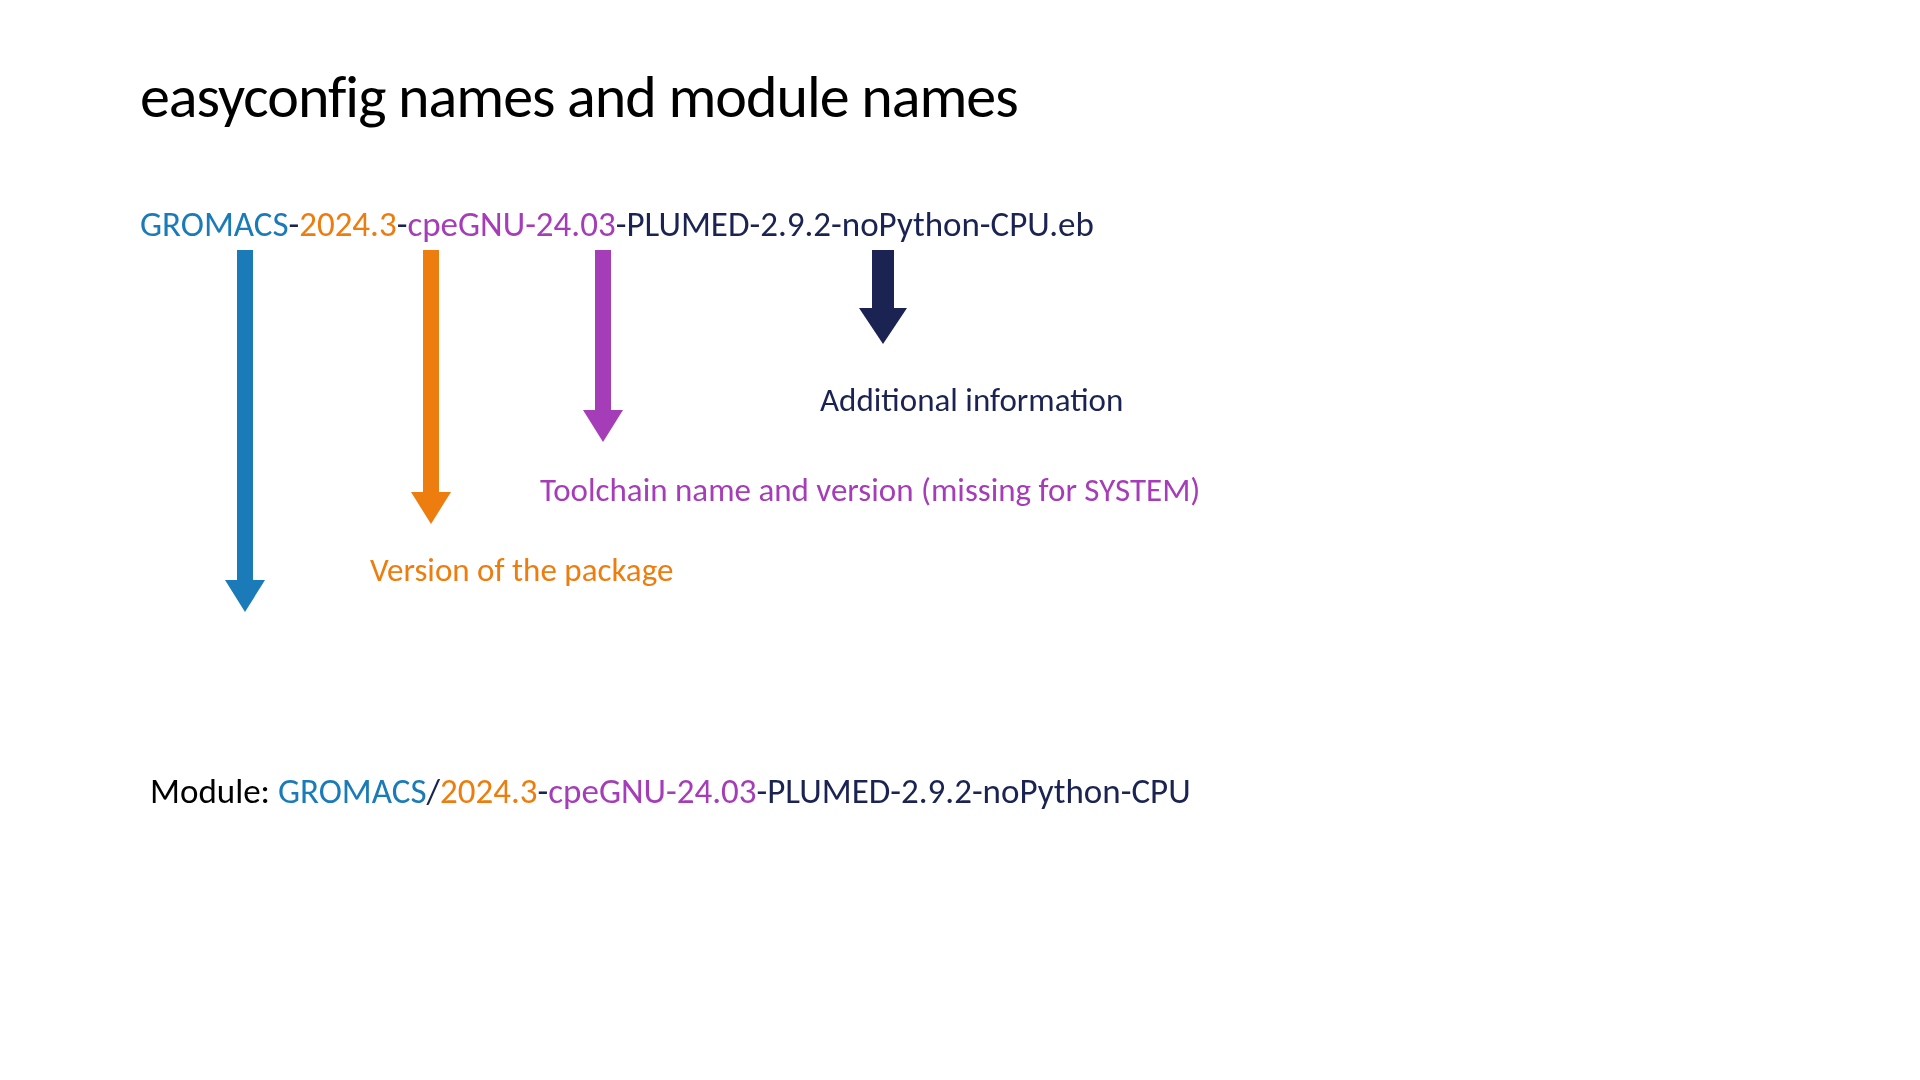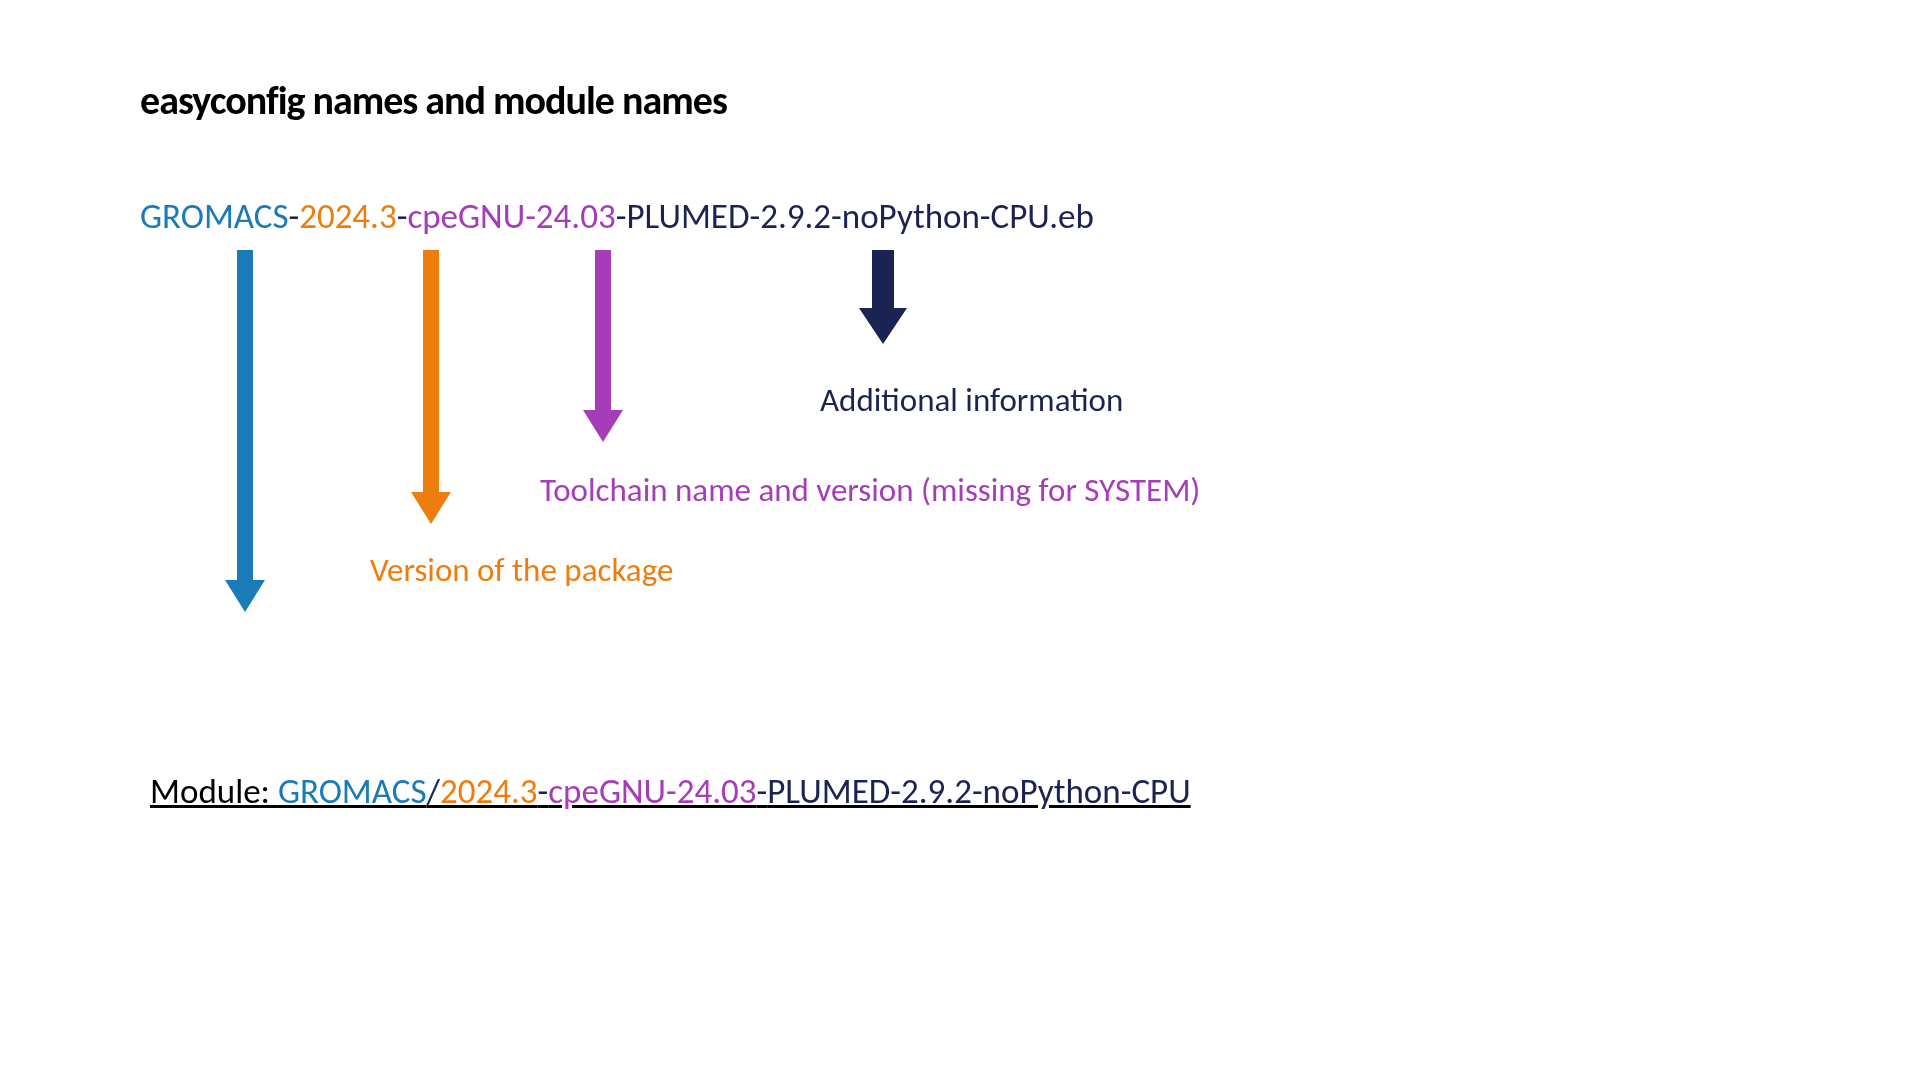--- a/index.html
+++ b/index.html
@@ -13,26 +13,25 @@
       background: #ffffff;
       font-family: 'Segoe UI', 'Calibri', sans-serif;
       position: relative;
       overflow: hidden;
     }
     .slide {
       padding: 60px 140px;
       position: relative;
     }
     .title {
-      font-size: 40px;
-      font-weight: 700;
+      font-size: 60px;
+      font-weight: 400;
       color: #000000;
       margin-bottom: 70px;
       letter-spacing: -1px;
-      margin-top: 16px;
     }
     .filename-line {
       font-size: 35px;
       font-weight: 400;
       margin-bottom: 26px;
       position: relative;
     }
     .c-blue { color: #1a7bb8; }
     .c-orange { color: #ed7d0e; }
     .c-purple { color: #a63db8; }
@@ -95,16 +94,16 @@
 
   <div class="arrow-container" style="left: 875px; top: 250px;">
     <div class="arrow-stem" style="height: 58px; background: #1a2352; width: 22px; margin-left:-3px;"></div>
     <div class="arrow-head" style="border-top: 36px solid #1a2352; border-left-width: 24px; border-right-width: 24px; margin-left: -16px;"></div>
   </div>
 
   <div class="label c-navy" style="left: 820px; top: 380px; text-align: right;">Additional information</div>
   <div class="label c-orange" style="left: 370px; top: 550px;">Version of the package</div>
   <div class="label c-purple" style="left: 540px; top: 470px;">Toolchain name and version (missing for SYSTEM)</div>
 
-  <div class="module-line" style="left: 150px; top: 770px; text-decoration: underline;">
+  <div class="module-line" style="left: 150px; top: 770px;">
     <span class="c-black">Module: </span><span class="c-blue">GROMACS</span><span class="c-navy">/</span><span class="c-orange">2024.3</span><span class="c-navy">-</span><span class="c-purple">cpeGNU-24.03</span><span class="c-navy">-</span><span class="c-navy">PLUMED-2.9.2-noPython-CPU</span>
   </div>
 </div>
 
 </body></html>

